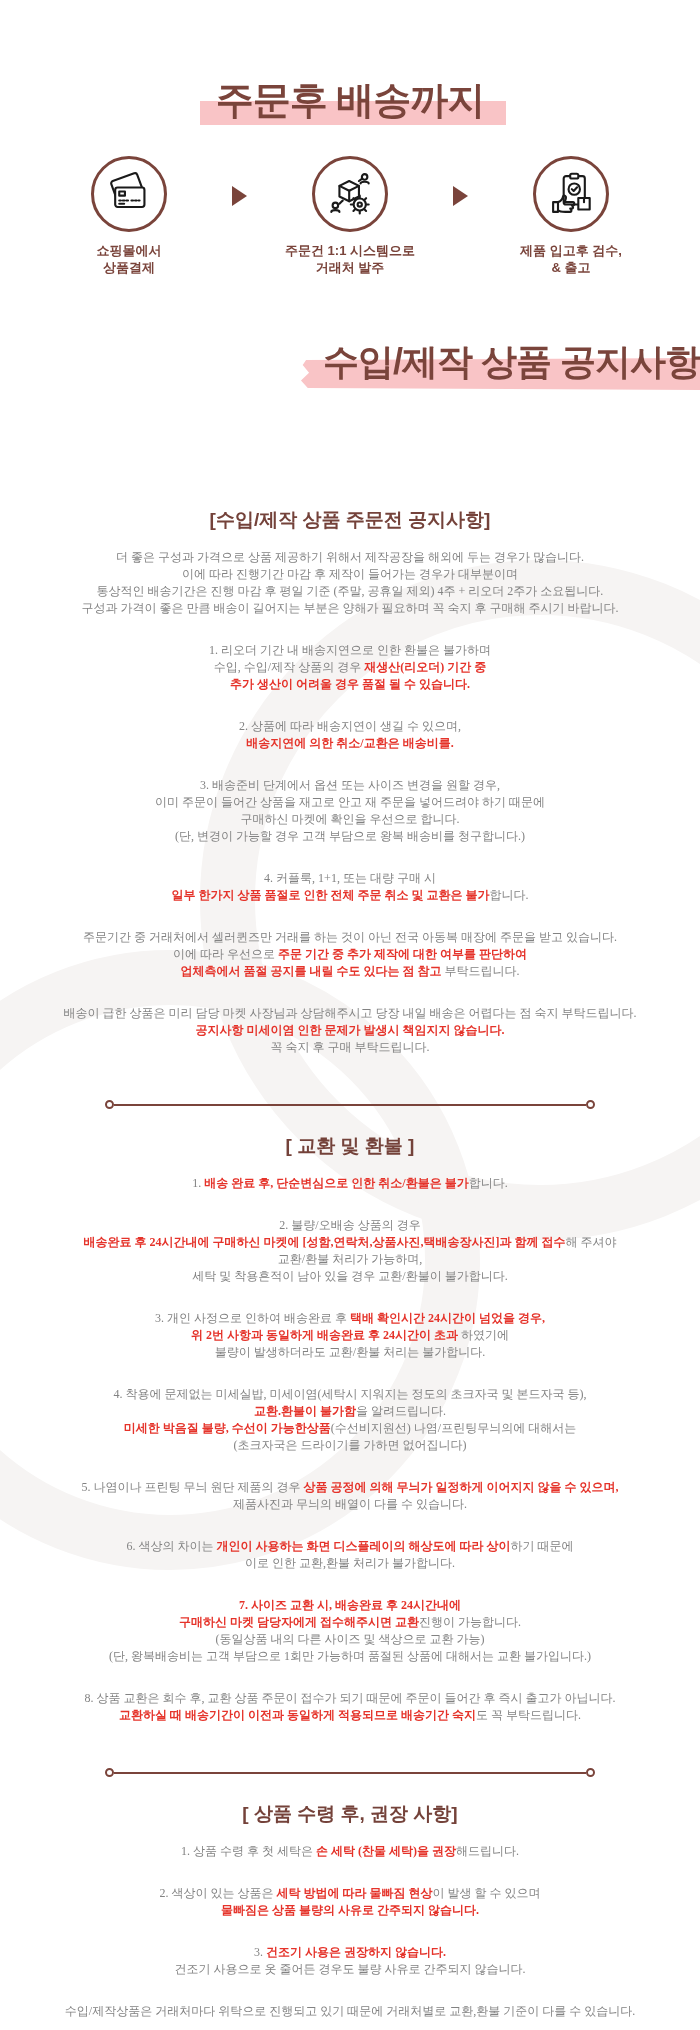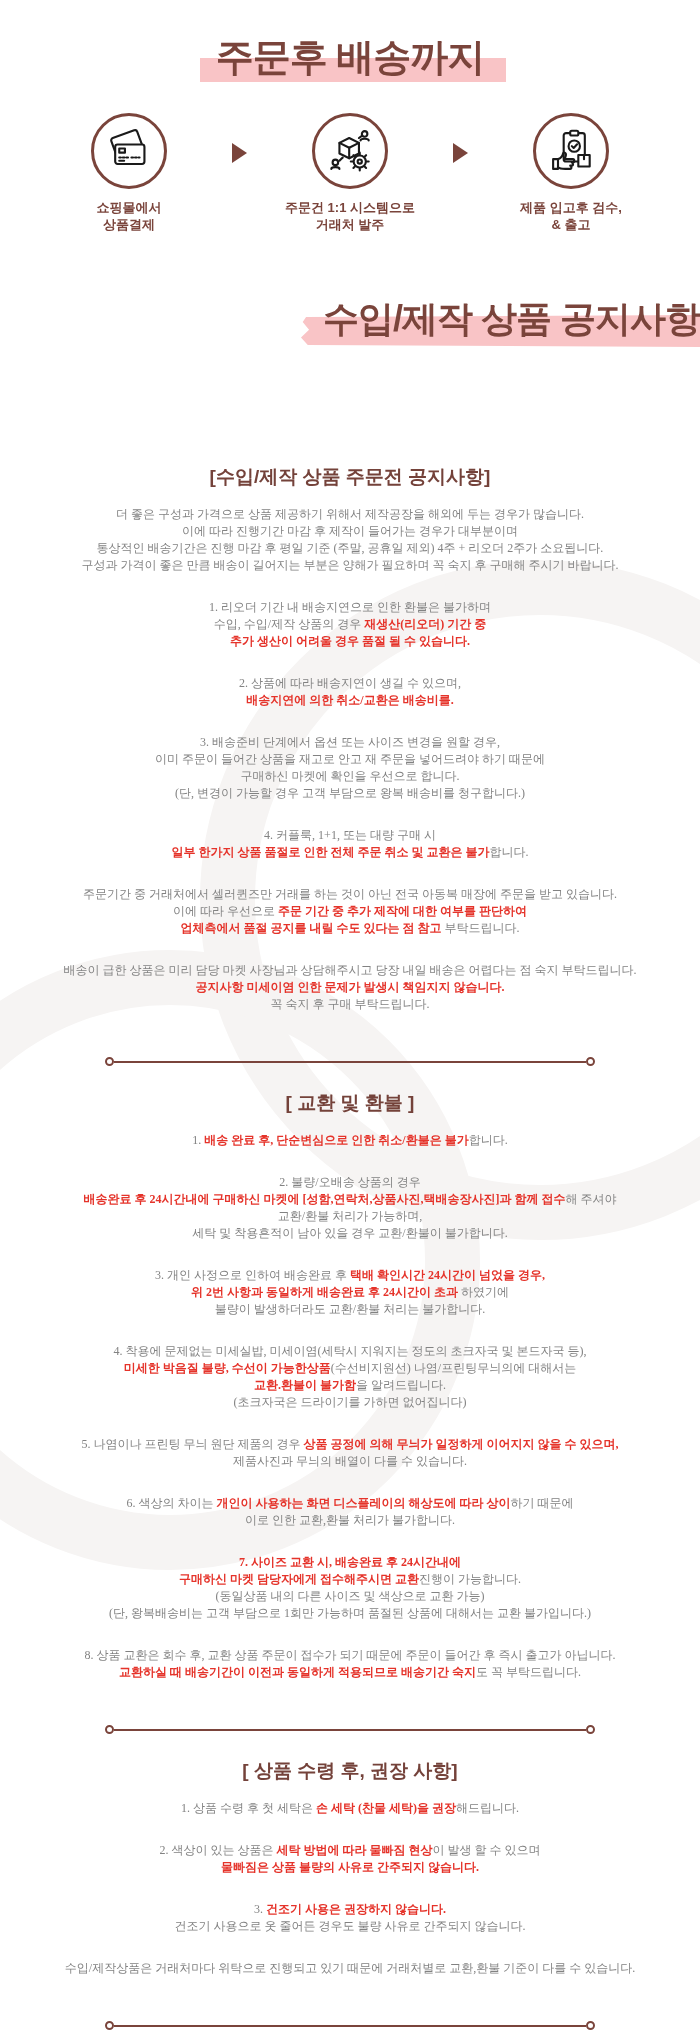--- a/index.html
+++ b/index.html
@@ -9,21 +9,21 @@
     font-family:"Liberation Sans","DejaVu Sans",sans-serif;
     overflow:hidden;
   }
   
   .wm { position:absolute; border-radius:50%; border:55px solid #f6f4f3; z-index:0; }
   .wm1 { width:680px; height:680px; right:-180px; top:560px; }
   .wm2 { width:620px; height:620px; left:-140px; top:950px; }
   .page { position:relative; z-index:1; }
 
   
-  .hero { text-align:center; padding-top:32px; }
+  .hero { text-align:center; padding-top:75px; }
   .hero-title-wrap { display:inline-block; position:relative; }
   .hero-hl { position:absolute; left:-16px; right:-22px; top:26px; height:24px; background:#f9c4c6; z-index:0; }
   .hero-title {
     position:relative; z-index:1;
     font-size:38px; font-weight:800; letter-spacing:-1px; color:#7a443b;
   }
 
   
   .steps { display:flex; justify-content:center; align-items:flex-start; margin-top:30px;gap:16px; }
   .step { width:174px; text-align:center; }
@@ -205,22 +205,22 @@
         <div class="line"><span>교환/환불 처리가 가능하며,</span></div>
         <div class="line"><span>세탁 및 착용흔적이 남아 있을 경우 교환/환불이 불가합니다.</span></div>
       </div>
       <div class="para">
         <div class="line"><span>3. 개인 사정으로 인하여 배송완료 후 </span><span class="red">택배 확인시간 24시간이 넘었을 경우,</span></div>
         <div class="line"><span class="red">위 2번 사항과 동일하게 배송완료 후 24시간이 초과 </span><span>하였기에</span></div>
         <div class="line"><span>불량이 발생하더라도 교환/환불 처리는 불가합니다.</span></div>
       </div>
       <div class="para">
         <div class="line"><span>4. 착용에 문제없는 미세실밥, 미세이염(세탁시 지워지는 정도의 초크자국 및 본드자국 등),</span></div>
+        <div class="line"><span class="red">교환.환불이 불가함</span><span>을 알려드립니다.</span></div>
         <div class="line"><span class="red">미세한 박음질 불량, 수선이 가능한상품</span><span>(수선비지원선) 나염/프린팅무늬의에 대해서는</span></div>
-        <div class="line"><span class="red">교환.환불이 불가함</span><span>을 알려드립니다.</span></div>
         <div class="line"><span>(초크자국은 드라이기를 가하면 없어집니다)</span></div>
       </div>
       <div class="para">
         <div class="line"><span>5. 나염이나 프린팅 무늬 원단 제품의 경우 </span><span class="red">상품 공정에 의해 무늬가 일정하게 이어지지 않을 수 있으며,</span></div>
         <div class="line"><span>제품사진과 무늬의 배열이 다를 수 있습니다.</span></div>
       </div>
       <div class="para">
         <div class="line"><span>6. 색상의 차이는 </span><span class="red">개인이 사용하는 화면 디스플레이의 해상도에 따라 상이</span><span>하기 때문에</span></div>
         <div class="line"><span>이로 인한 교환,환불 처리가 불가합니다.</span></div>
       </div>

